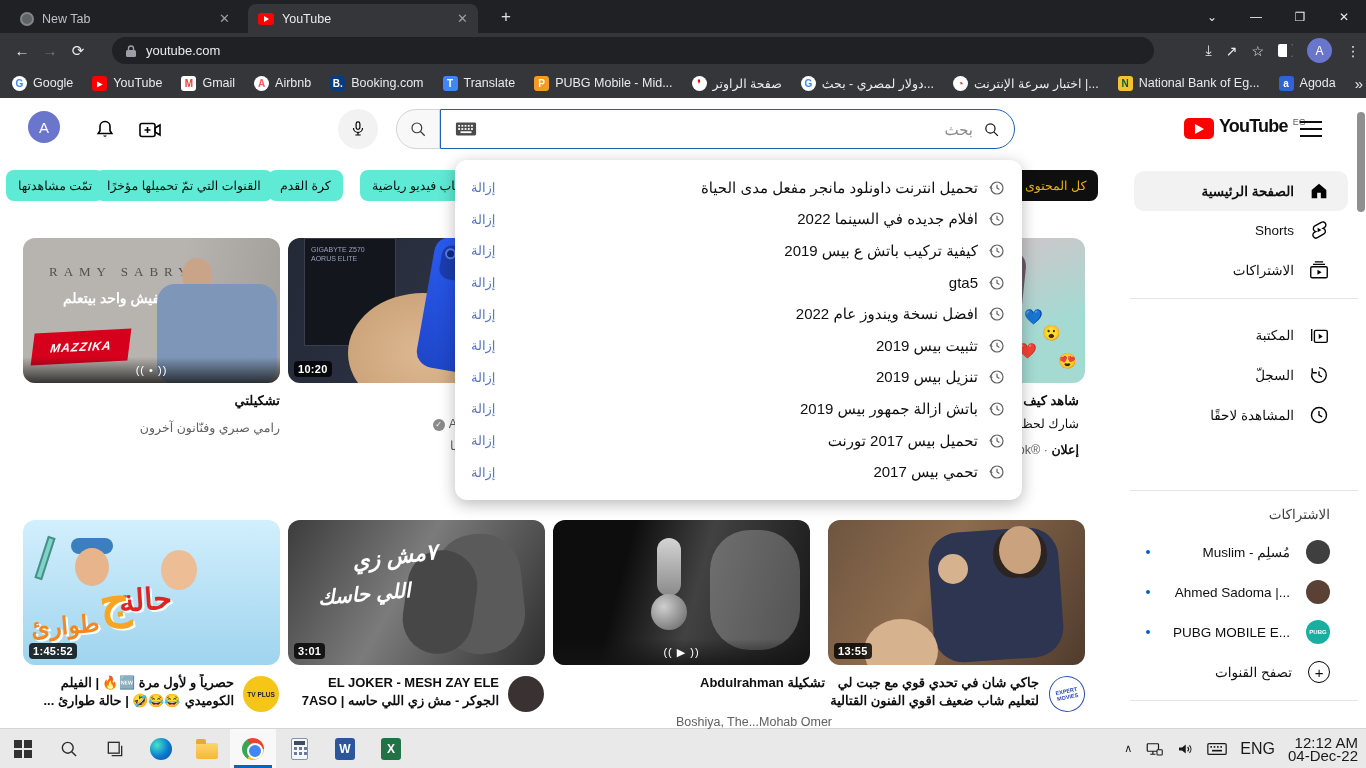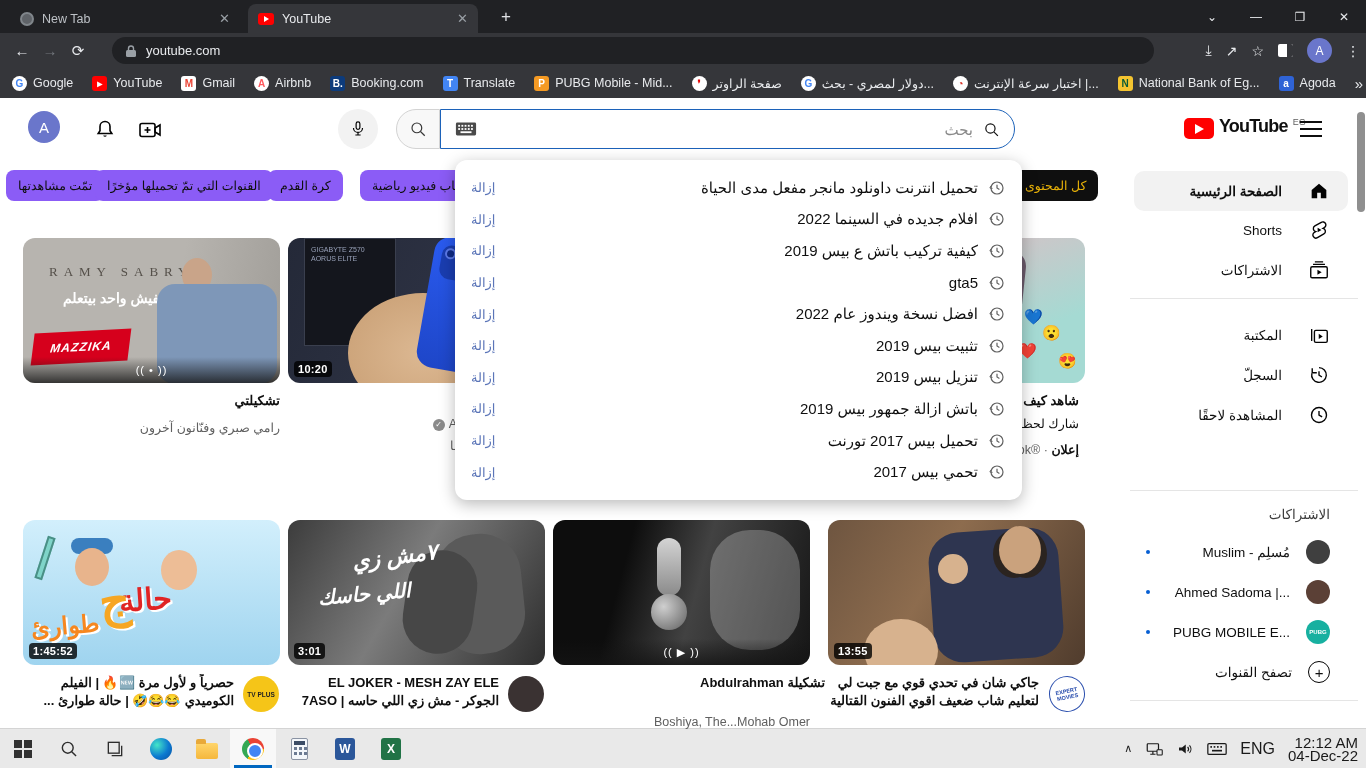--- a/index.html
+++ b/index.html
@@ -37,21 +37,21 @@
 .search-box{position:absolute;left:440px;top:11px;width:575px;height:40px;border:1.5px solid #1c62b9;border-radius:0 20px 20px 0;display:flex;direction:rtl;align-items:center;gap:10px;padding:0 14px;background:#fff}
 .search-box input{flex:1;border:none;outline:none;height:100%;font-size:15px;direction:rtl;text-align:right;color:#0f0f0f;background:transparent}
 .search-box input::placeholder{color:#8a8a8a}
 .yt-logo{position:absolute;left:1184px;top:18px;display:flex;align-items:flex-start;gap:5px;direction:ltr}
 .logo-box{width:30px;height:21px;border-radius:5px;background:#f00;display:flex;align-items:center;justify-content:center;margin-top:2px}
 .logo-box i{display:block;width:0;height:0;border-left:9px solid #fff;border-top:5px solid transparent;border-bottom:5px solid transparent}
 .logo-word{font-size:18px;font-weight:bold;letter-spacing:-0.8px;color:#0f0f0f}
 .logo-region{font-size:9px;color:#606060;margin-top:1px}
 .hamburger{position:absolute;left:1300px;top:23px;width:22px}
 .hamburger b{display:block;height:2px;background:#0f0f0f;margin-bottom:5px}
-.chip{position:absolute;top:72px;height:31px;border-radius:8px;background:#8b5cf6;color:#0f0f0f;font-size:12.5px;display:flex;align-items:center;padding:0 12px;white-space:nowrap;z-index:5}
+.chip{position:absolute;top:72px;height:31px;border-radius:8px;background:#5eead4;color:#0f0f0f;font-size:12.5px;display:flex;align-items:center;padding:0 12px;white-space:nowrap;z-index:5}
 .chip.sel{background:#0f0f0f;color:#eab308}
 
 .sugg{position:absolute;left:455px;top:62px;width:567px;height:340px;background:#fff;border-radius:12px;box-shadow:0 4px 16px rgba(0,0,0,.28);padding:12px 0;z-index:40}
 .srow{height:31.6px;display:flex;direction:rtl;align-items:center;gap:10px;padding:0 16px;font-size:15px;font-weight:500;color:#0f0f0f}
 .srow .q{flex:1;white-space:nowrap;overflow:hidden}
 .srow .rm{color:#5b75b8;font-size:13px;font-weight:400}
 
 .thumb{position:absolute;width:257px;height:145px;border-radius:12px;overflow:hidden;z-index:1}
 .r1{top:140px}.r2{top:422px}
 .dur{position:absolute;left:6px;bottom:6px;background:rgba(0,0,0,.8);color:#fff;font-size:11px;font-weight:bold;padding:2px 4px;border-radius:4px;letter-spacing:.3px}
@@ -93,21 +93,21 @@
 .t-mic{background:linear-gradient(105deg,#0d0d0d 0 28%,#424242 55%,#161616)}
 .t-mic .body{position:absolute;left:104px;top:18px;width:24px;height:58px;border-radius:12px;background:linear-gradient(#d4d4d4,#8a8a8a)}
 .t-mic .ball{position:absolute;left:98px;top:74px;width:36px;height:36px;border-radius:50%;background:radial-gradient(circle at 35% 35%,#cfcfcf,#5f5f5f)}
 .t-mic .face{position:absolute;right:10px;top:10px;width:90px;height:120px;border-radius:40px;background:#d8d8d8;opacity:.3}
 .t-jackie{background:linear-gradient(120deg,#6e5540,#8d6c4e 40%,#503c2d)}
 .t-jackie .fig{position:absolute;right:24px;top:10px;width:130px;height:130px;border-radius:30px;background:#2e3550;transform:rotate(-4deg)}
 .t-jackie .head{position:absolute;right:44px;top:6px;width:42px;height:48px;border-radius:50%;background:#caa27d;box-shadow:-6px 4px 0 #2b2420,6px 4px 0 #2b2420}
 .t-jackie .hand{position:absolute;left:110px;top:34px;width:30px;height:30px;border-radius:50%;background:#d7b28e}
 .t-jackie .bald{position:absolute;left:36px;bottom:-18px;width:74px;height:64px;border-radius:50%;background:#d7b28e}
 
-.side-row{position:absolute;left:1130px;width:226px;height:40px;display:flex;direction:rtl;align-items:center;gap:26px;padding-right:26px;font-size:13.5px;color:#0f0f0f;z-index:5}
+.side-row{position:absolute;left:1130px;width:226px;height:40px;display:flex;direction:rtl;align-items:center;gap:14px;padding-right:26px;font-size:13.5px;color:#0f0f0f;z-index:5}
 .side-active{position:absolute;left:1134px;top:73px;width:214px;height:40px;background:#f2f2f2;border-radius:10px;z-index:4}
 .divider{position:absolute;left:1130px;width:228px;border-top:1px solid #e5e5e5;z-index:4}
 .sub-header{position:absolute;left:1130px;width:226px;padding-right:26px;direction:rtl;font-size:13.5px;color:#3c3c3c;z-index:5}
 .subrow{position:absolute;left:1130px;width:226px;height:40px;display:flex;direction:rtl;align-items:center;gap:16px;padding:0 26px 0 16px;font-size:13.5px;color:#0f0f0f;z-index:5}
 .sav{width:24px;height:24px;border-radius:50%;flex:0 0 auto;display:flex;align-items:center;justify-content:center;color:#fff;font-size:6px;font-weight:bold}
 .bluedot{width:4px;height:4px;border-radius:50%;background:#065fd4;margin-right:auto}
 .scrollthumb{position:absolute;left:1357px;top:14px;width:8px;height:100px;background:#8f8f8f;border-radius:4px;z-index:50}
 
 #taskbar{position:absolute;left:0;top:728px;width:1366px;height:40px;background:#e9e9e9;border-top:1px solid #d4d4d4;display:flex;align-items:stretch}
 .tapp{width:46px;display:flex;align-items:center;justify-content:center;position:relative}
@@ -365,21 +365,21 @@
 
     <div class="thumb r2 t-mic" style="left:553px">
       <div class="face"></div>
       <div class="body"></div>
         <div class="ball"></div>
       <div class="mixbar">
           <span>(( ▶ ))</span>
         </div>
     </div>
     <div class="vtitle" style="left:568px;top:576px;width:257px">تشكيلة Abdulrahman</div>
-    <div class="vmeta" style="left:553px;top:616px;width:257px;direction:ltr;">Boshiya, The...Mohab Omer</div>
+    <div class="vmeta" style="left:575px;top:616px;width:257px;direction:ltr;">Boshiya, The...Mohab Omer</div>
 
     <div class="thumb r2 t-jackie" style="left:828px">
       <div class="fig"></div>
       <div class="head"></div>
       <div class="hand"></div>
       <div class="bald"></div>
       <span class="dur">13:55</span>
     </div>
     <div class="vav" style="left:1049px;top:578px;background:#fff;border:1.5px solid #2b4fae;color:#2b4fae;font-size:5.5px;font-weight:bold;transform:rotate(-12deg)">EXPERT MOVIES</div>
     <div class="vtitle" style="left:828px;top:576px;width:211px;max-height:37px;overflow:hidden">جاكي شان في تحدي قوي مع جبت لي لتعليم شاب ضعيف اقوي الفنون القتالية</div>

